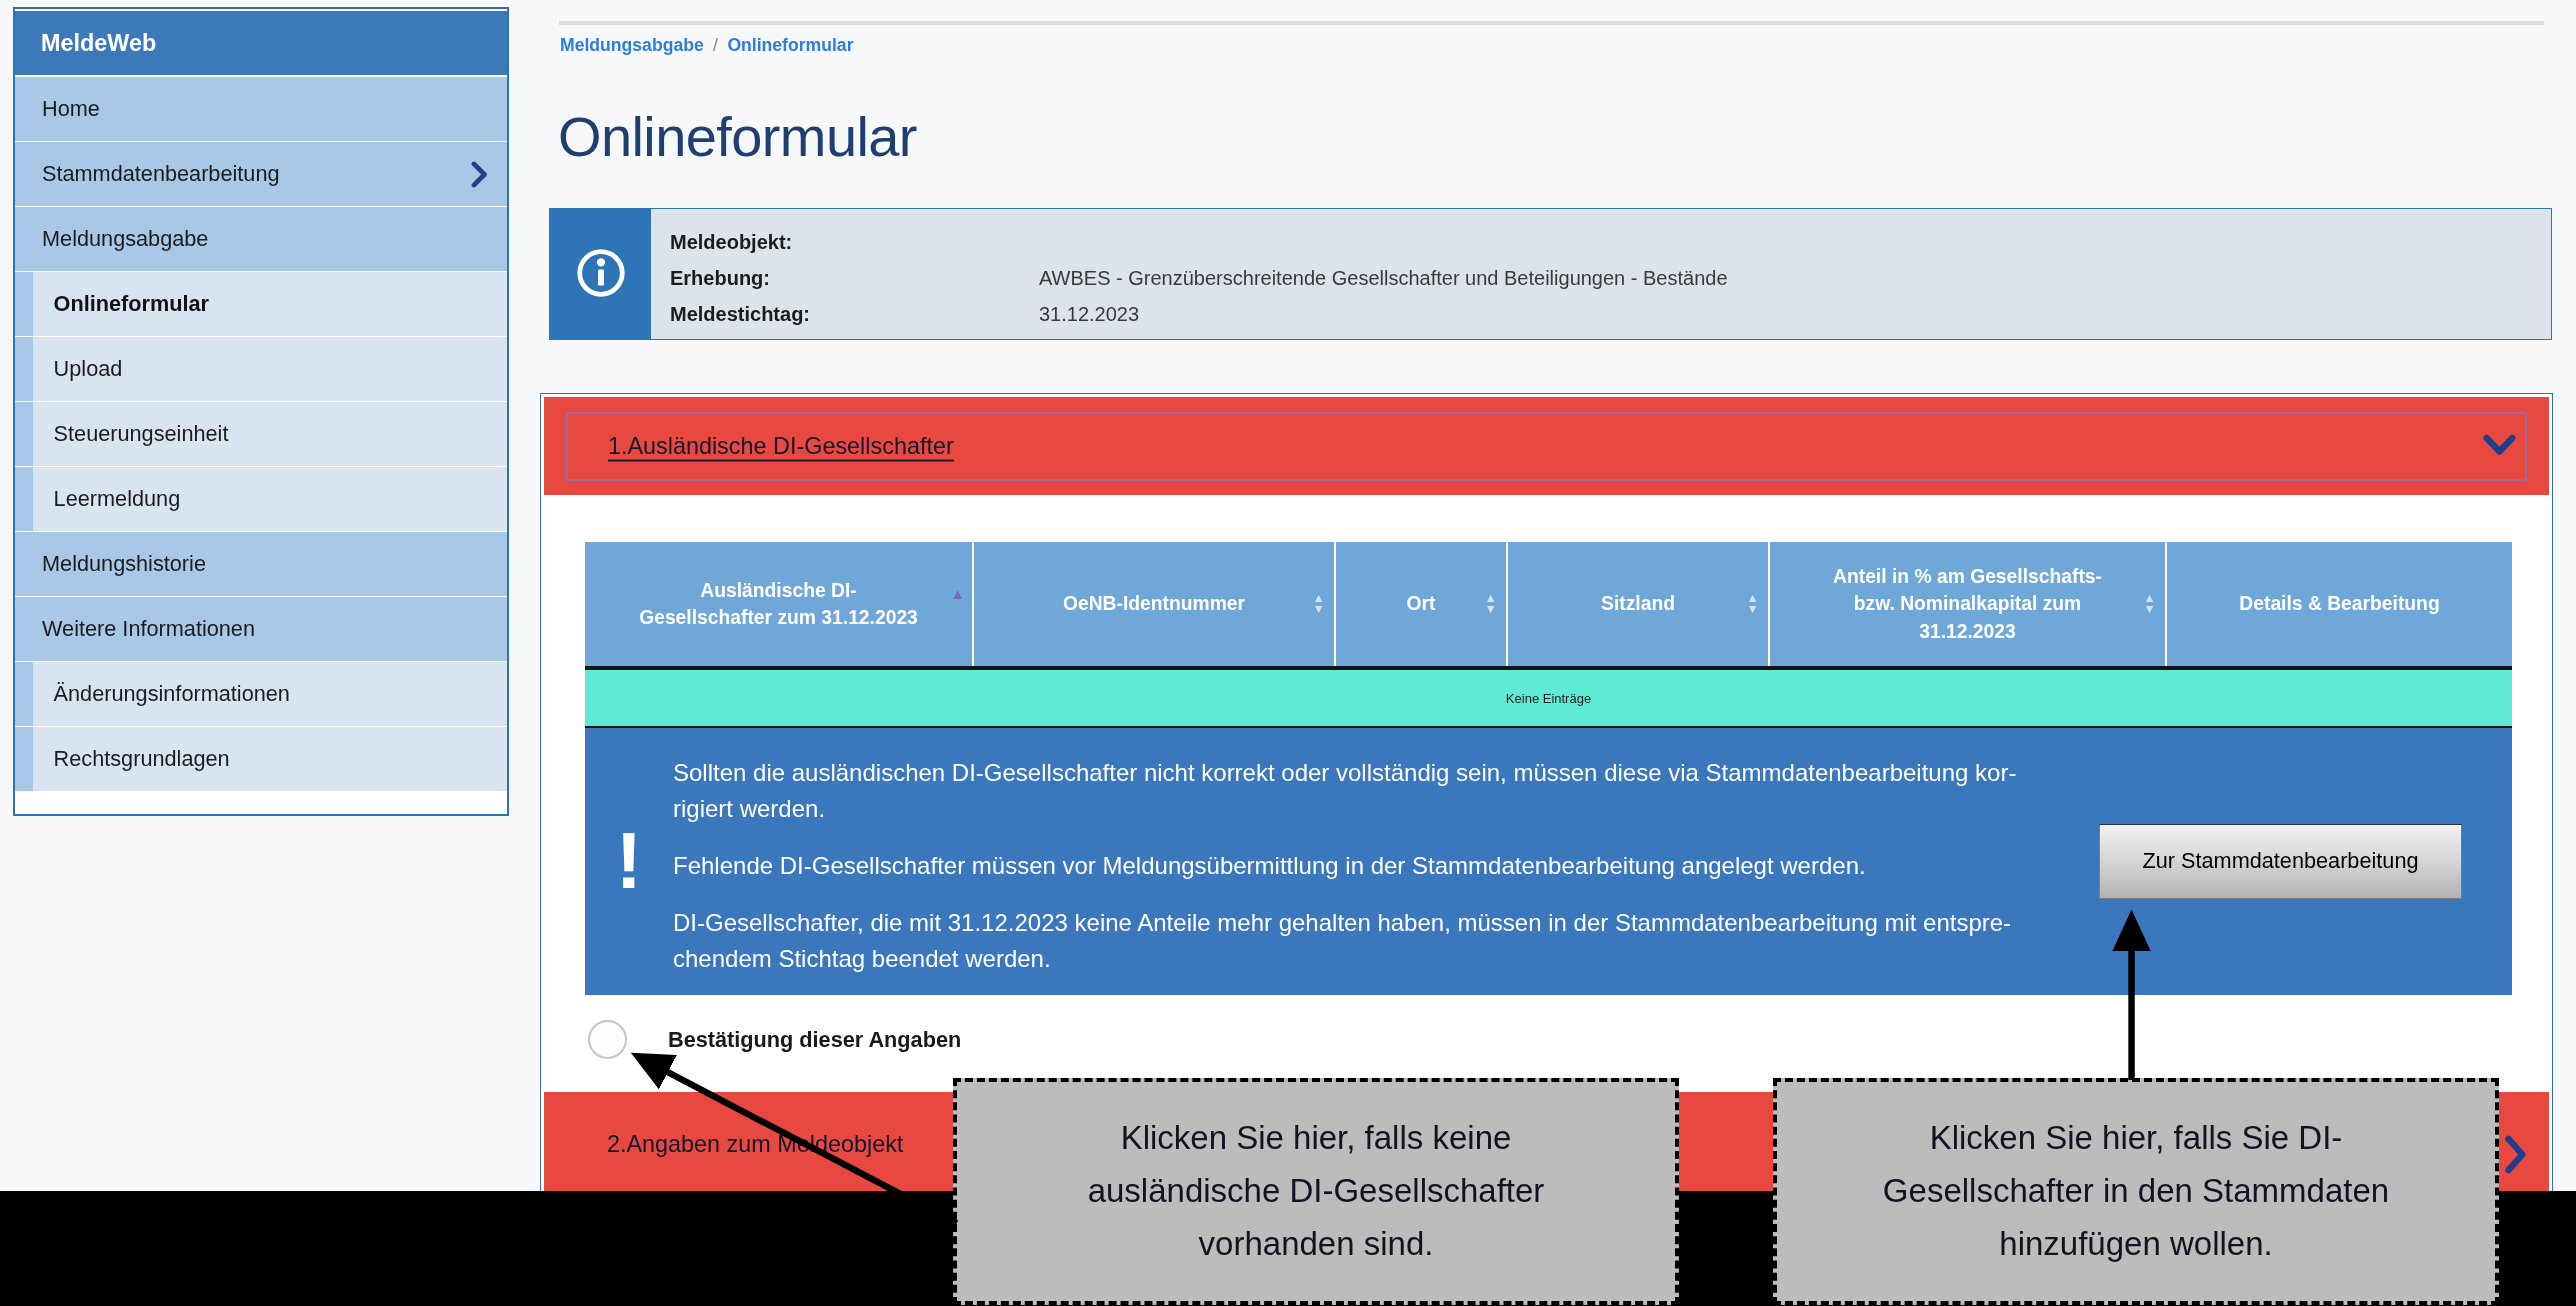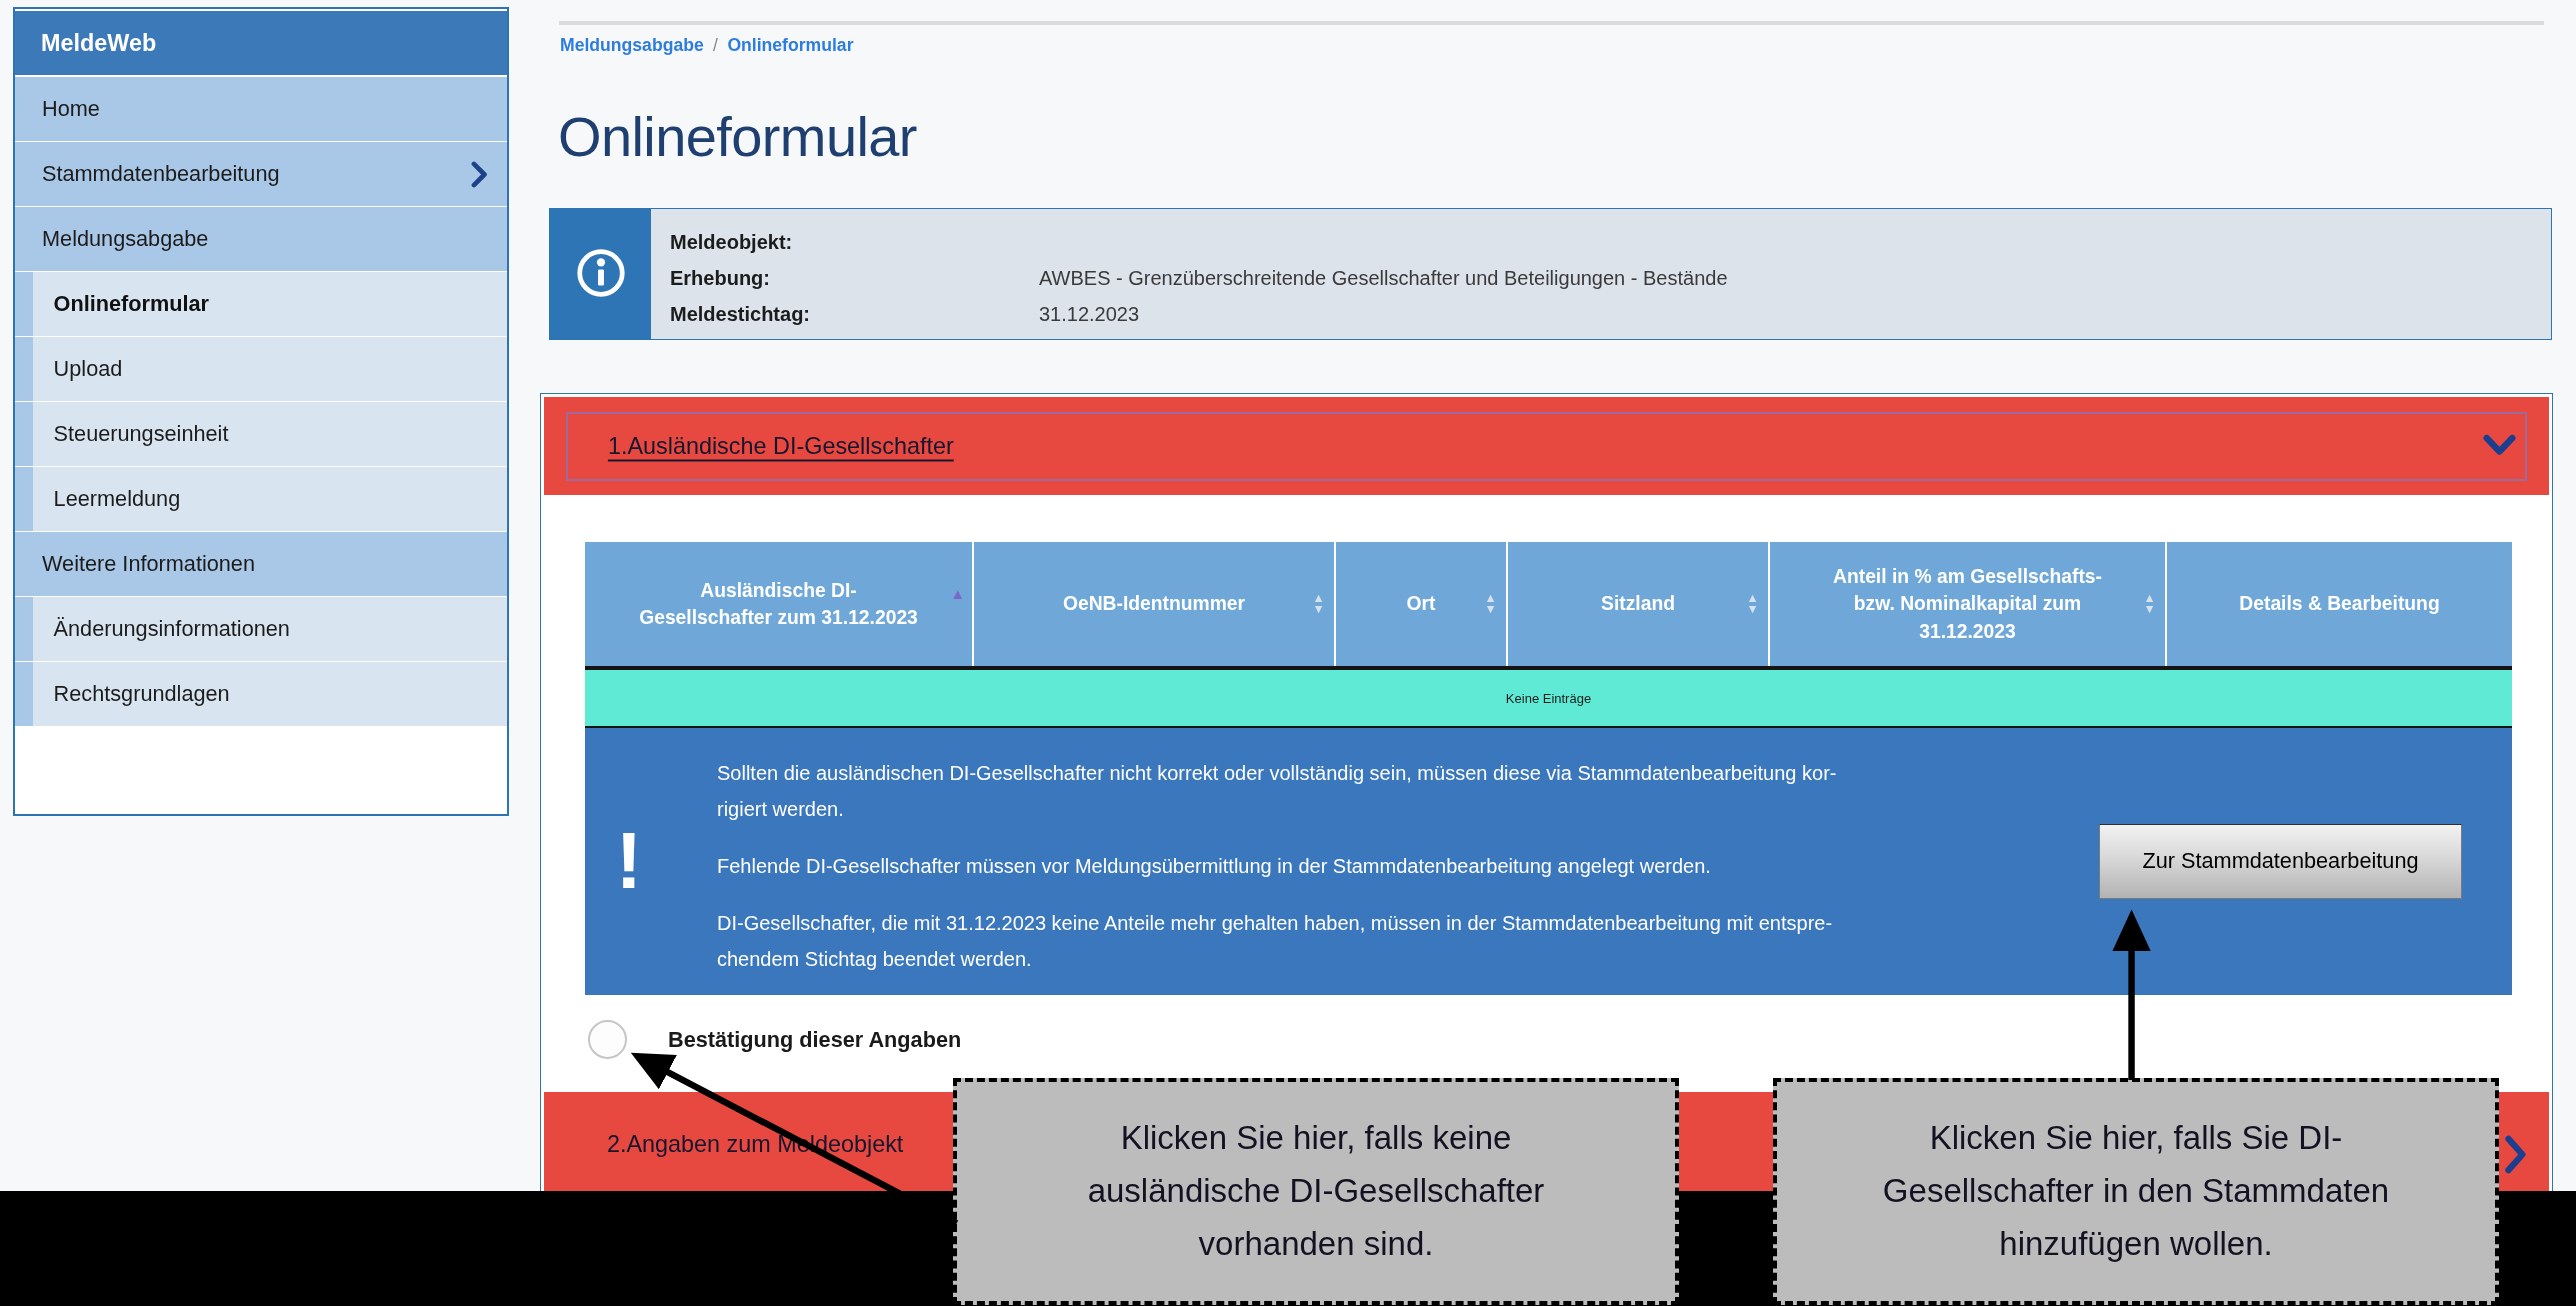--- a/index.html
+++ b/index.html
@@ -67,21 +67,21 @@
   .sort-asc { position:absolute; right:7px; top:43px; font-size:15px; color:#7b68c8; }
   .c0{width:389px;} .c1{width:362px;} .c2{width:172px;} .c3{width:262px;} .c4{width:397px;} .c5{flex:1;}
   .empty-row { height:56px; display:flex; align-items:center; justify-content:center;
                font-size:13px; color:#1d1d1d; background:#5eead4; }
 
   
   .notice { width:1927px; background:#3a77bd; border-top:2.3px solid #141414;
             display:flex; align-items:stretch; padding:17.6px 0; min-height:252px; }
   .bang { width:88px; display:flex; align-items:center; justify-content:center;
           font-size:79px; font-weight:bold; color:#ffffff; }
-  .notice-text { flex:1; color:#ffffff; font-size:20px; line-height:36px; padding-top:9.4px;margin-left:44px; }
+  .notice-text { flex:1; color:#ffffff; font-size:24px; line-height:36px; padding-top:9.4px; }
   .notice-text p + p { margin-top:21px; }
   .btn-wrap { display:flex; align-items:center; padding-right:50px; }
   .gray-btn { width:363px; height:75px; font-family:"Liberation Sans",sans-serif; font-size:21.7px; color:#000000;
               background:linear-gradient(180deg,#f2f2f2 0%,#d8d8d8 45%,#b3b3b3 100%);
               border:1.2px solid #7a7a7a; border-top:1.8px solid #2f2f2f; cursor:pointer; }
 
   
   .confirm-row { position:absolute; left:47px; top:626px; display:flex; align-items:center; gap:41px; }
   .radio { width:39px; height:39px; border-radius:50%; border:2.3px solid #c6c6c6; background:#fdfdfd; cursor:pointer; }
   .confirm-label { font-size:21.7px; font-weight:bold; color:#1a1a1a; }
@@ -131,20 +131,23 @@
       <div class="sb-sub-inner">
           <span>Steuerungseinheit</span>
         </div>
     </div>
     <div class="sb-sub">
       <div class="sb-sub-inner">
           <span>Leermeldung</span>
         </div>
     </div>
     <div class="sb-item">
+      <span>Meldungshistorie</span>
+    </div>
+    <div class="sb-item">
       <span>Weitere Informationen</span>
     </div>
     <div class="sb-sub">
       <div class="sb-sub-inner">
           <span>Änderungsinformationen</span>
         </div>
     </div>
     <div class="sb-sub">
       <div class="sb-sub-inner">
           <span>Rechtsgrundlagen</span>

